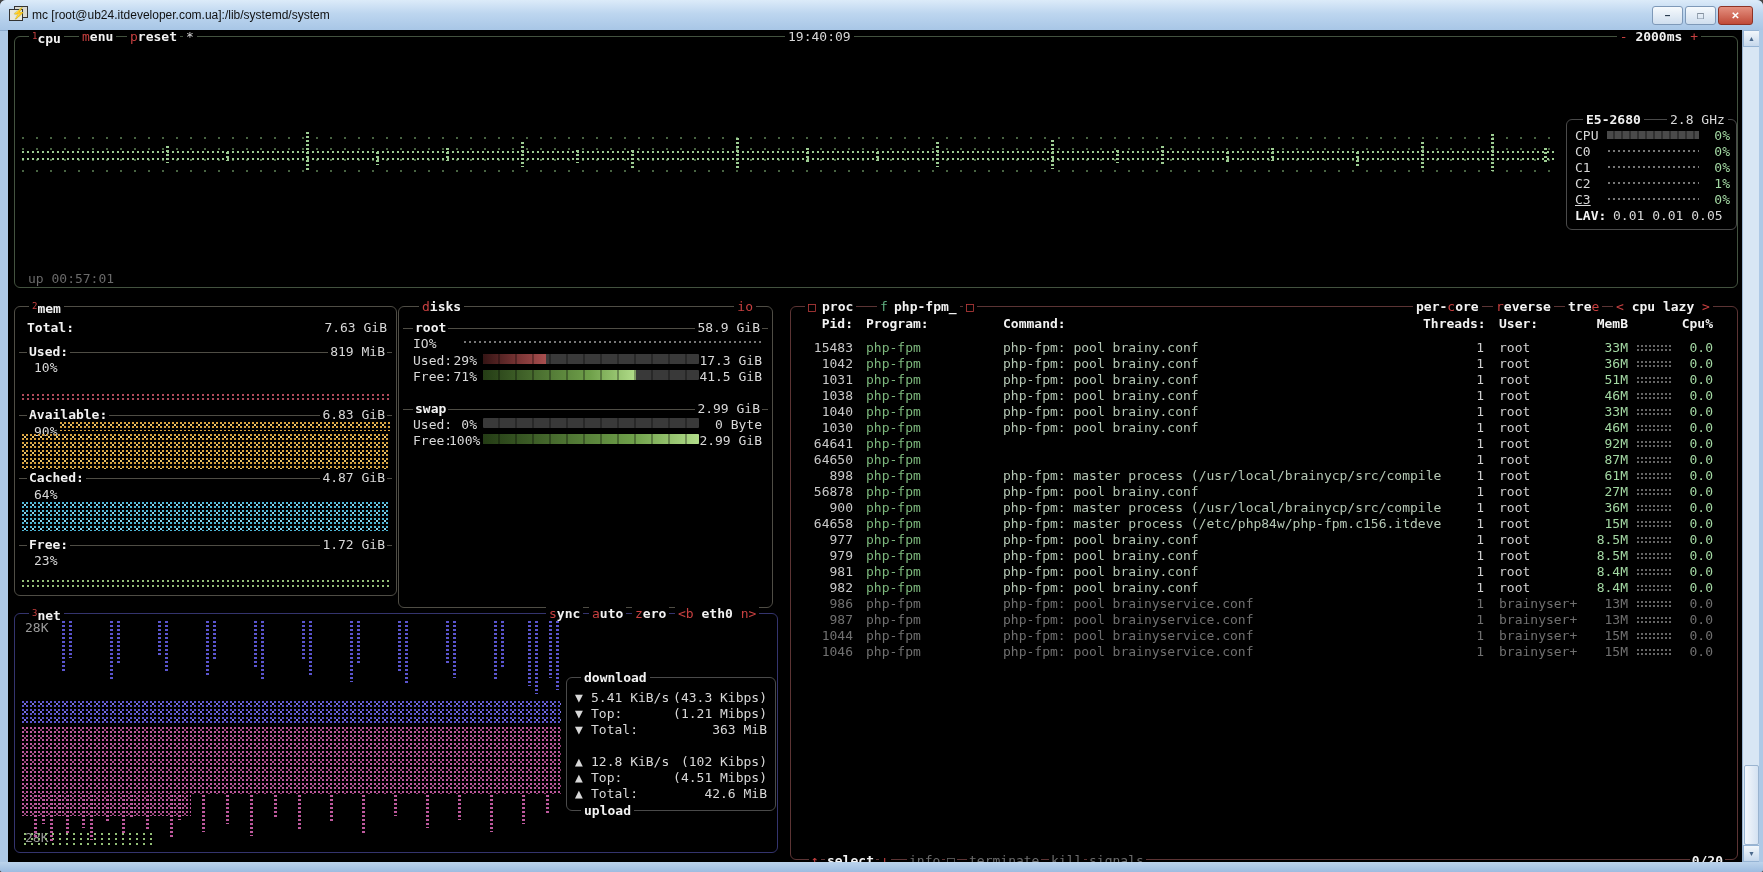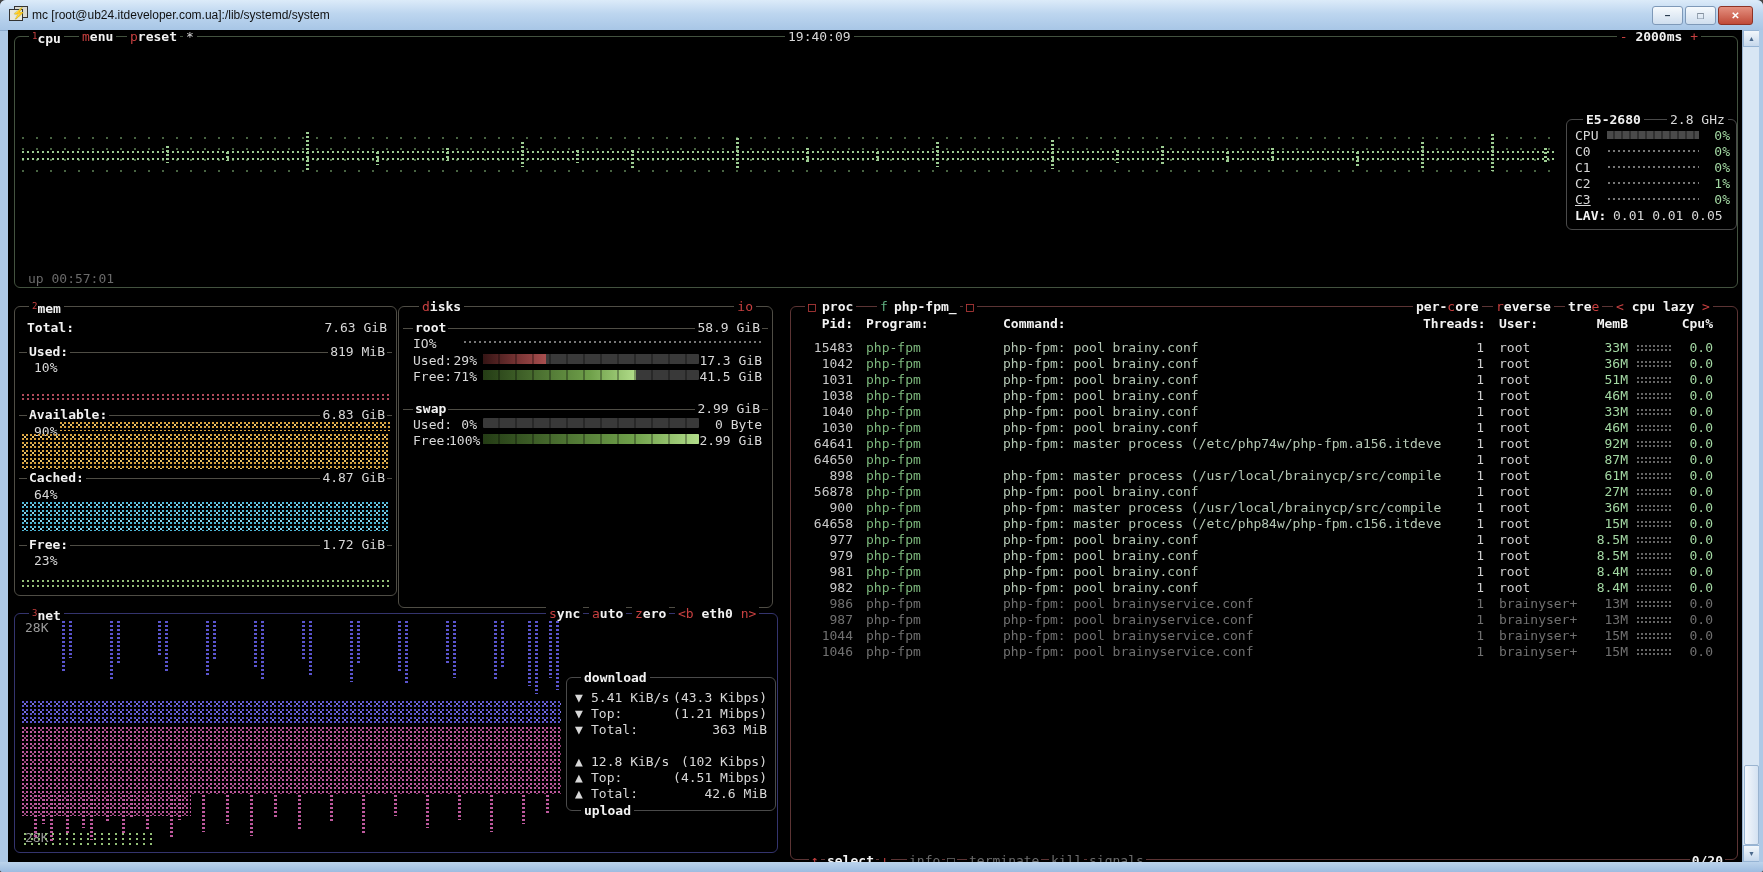--- a/index.html
+++ b/index.html
@@ -388,21 +388,20 @@
             <span class="t pc">php-fpm: pool brainy.conf</span>
             <span class="t pt">1</span>
             <span class="t pu">root</span>
             <span class="t pm">46M</span>
             <span class="t px">0.0</span>
             <div class="dotfield rowdots"></div>
           </div>
           <div class="prow" style="top: 129px;">
             <span class="t pp">64641</span>
             <span class="t pg">php-fpm</span>
-            <span class="t pc">php-fpm: master process (/etc/php74w/php-fpm.a156.itdeve</span>
             <span class="t pt">1</span>
             <span class="t pu">root</span>
             <span class="t pm">92M</span>
             <span class="t px">0.0</span>
             <div class="dotfield rowdots"></div>
           </div>
           <div class="prow" style="top: 145px;">
             <span class="t pp">64650</span>
             <span class="t pg">php-fpm</span>
             <span class="t pt">1</span>

